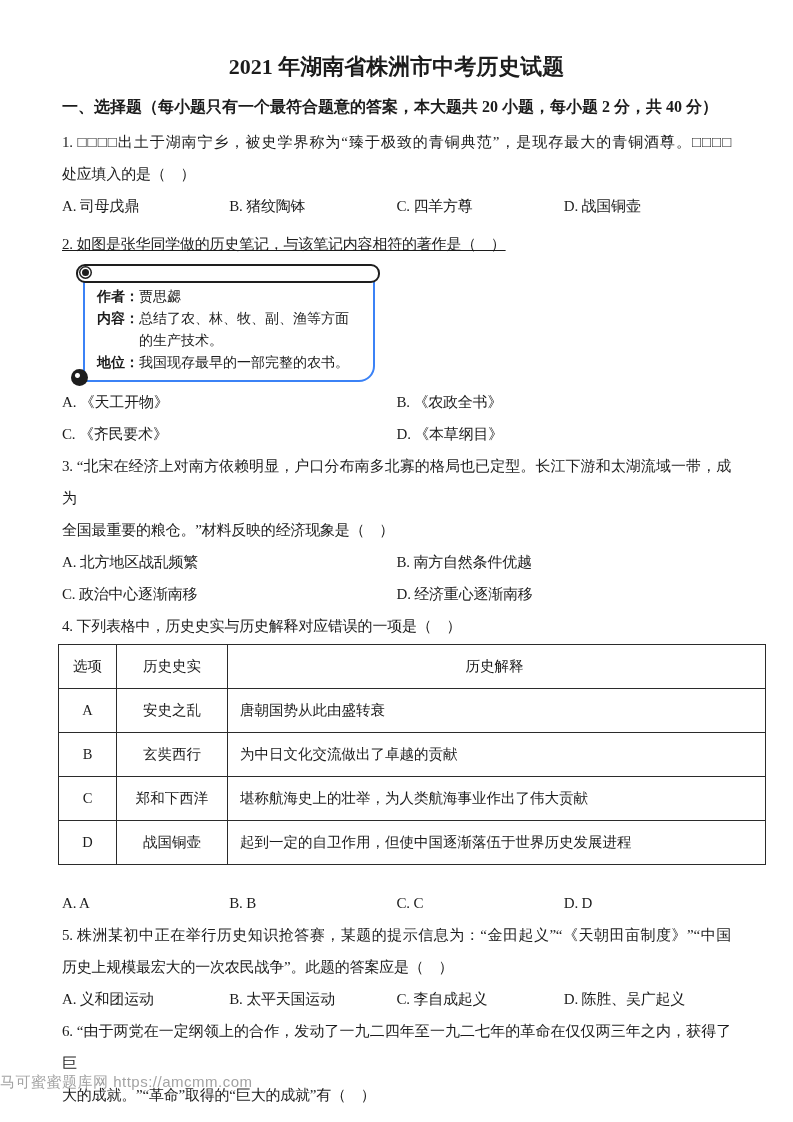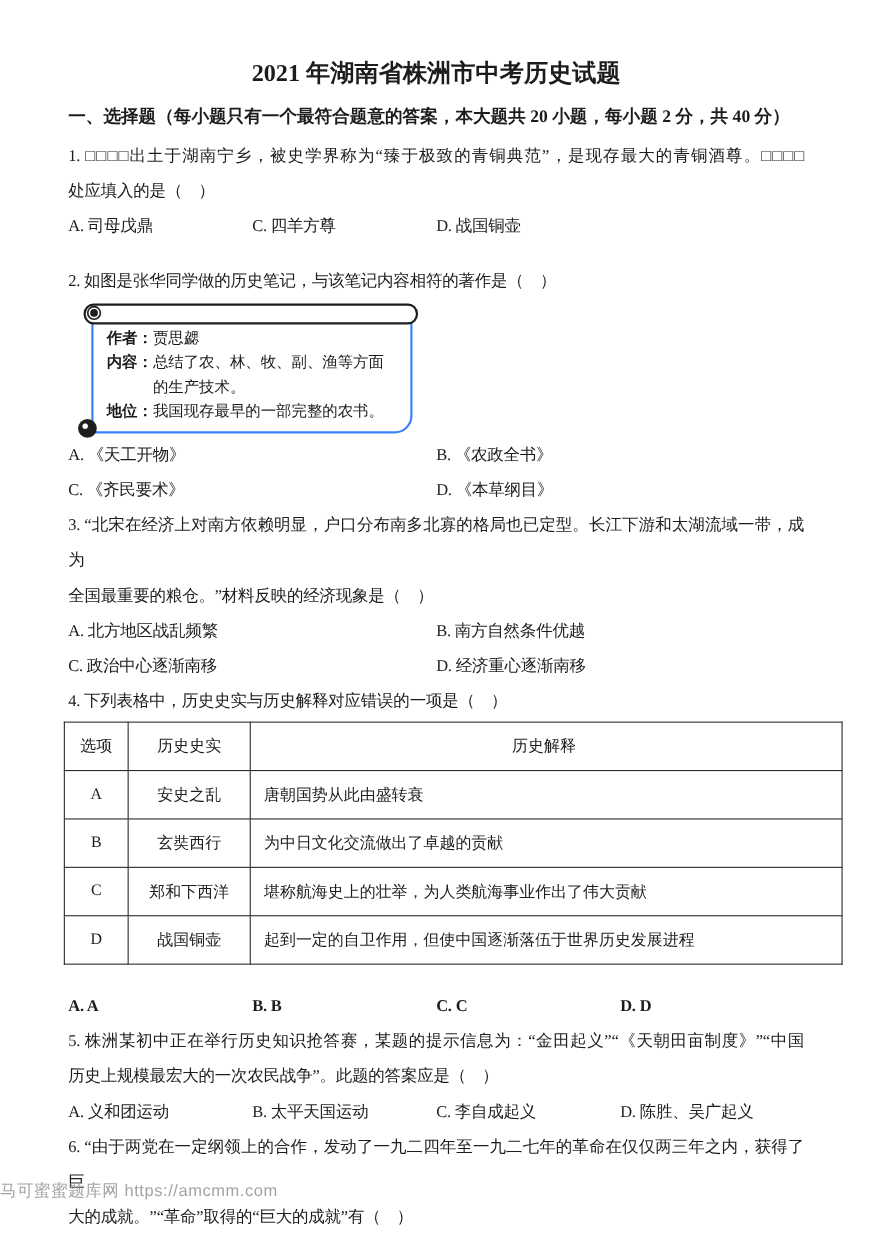--- a/index.html
+++ b/index.html
@@ -56,21 +56,21 @@
     font-size:14.5px;
   }
   .qtable th, .qtable td {
     border:1.5px solid #2b2b2b; height:43px; font-weight:normal;
     padding:0; background:#fff;
   }
   .qtable .c1 { width:57px; text-align:center; }
   .qtable .c2 { width:110px; text-align:center; }
   .qtable .c3 { text-align:left; padding-left:12px; padding-right:4px; }
   .qtable th.c3 { text-align:center; padding-left:0; }
-  .opts-after-table { margin-top:22px;font-weight:bold; }
+  .opts-after-table { margin-top:22px; }
 
   .footer {
     position:absolute; left:0; right:0; bottom:30px; 
     color:#a3a3a3; font-size:15px; letter-spacing:0.5px;
     font-family:"Liberation Sans","DejaVu Sans",sans-serif;
   }
 </style>
 </head>
 <body>
 
@@ -78,27 +78,28 @@
 
   <h1 class="title">2021 年湖南省株洲市中考历史试题</h1>
 
   <h2 class="section">一、选择题（每小题只有一个最符合题意的答案，本大题共 20 小题，每小题 2 分，共 40 分）</h2>
 
   <div class="q">
     <p class="line jline">1. □□□□出土于湖南宁乡，被史学界称为“臻于极致的青铜典范”，是现存最大的青铜酒尊。□□□□</p>
     <p class="line">处应填入的是（　）</p>
     <div class="opts cols4">
       <span class="opt">A. 司母戊鼎</span>
+      <span class="opt">B. 猪纹陶钵</span>
       <span class="opt">C. 四羊方尊</span>
       <span class="opt">D. 战国铜壶</span>
     </div>
   </div>
 
   <div class="q">
-    <p class="line" style="margin-top:18px;">2. 如图是张华同学做的历史笔记，与该笔记内容相符的著作是（　）</p>
+    <p class="line" style="margin-top:6px;text-decoration:underline;">2. 如图是张华同学做的历史笔记，与该笔记内容相符的著作是（　）</p>
 
     <div class="note">
       <div class="note-roll">
         <span class="note-roll-curl"></span>
       </div>
       <div class="note-body">
         <div class="note-line">
           <span class="note-label">作者：</span><span>贾思勰</span>
         </div>
         <div class="note-line">

